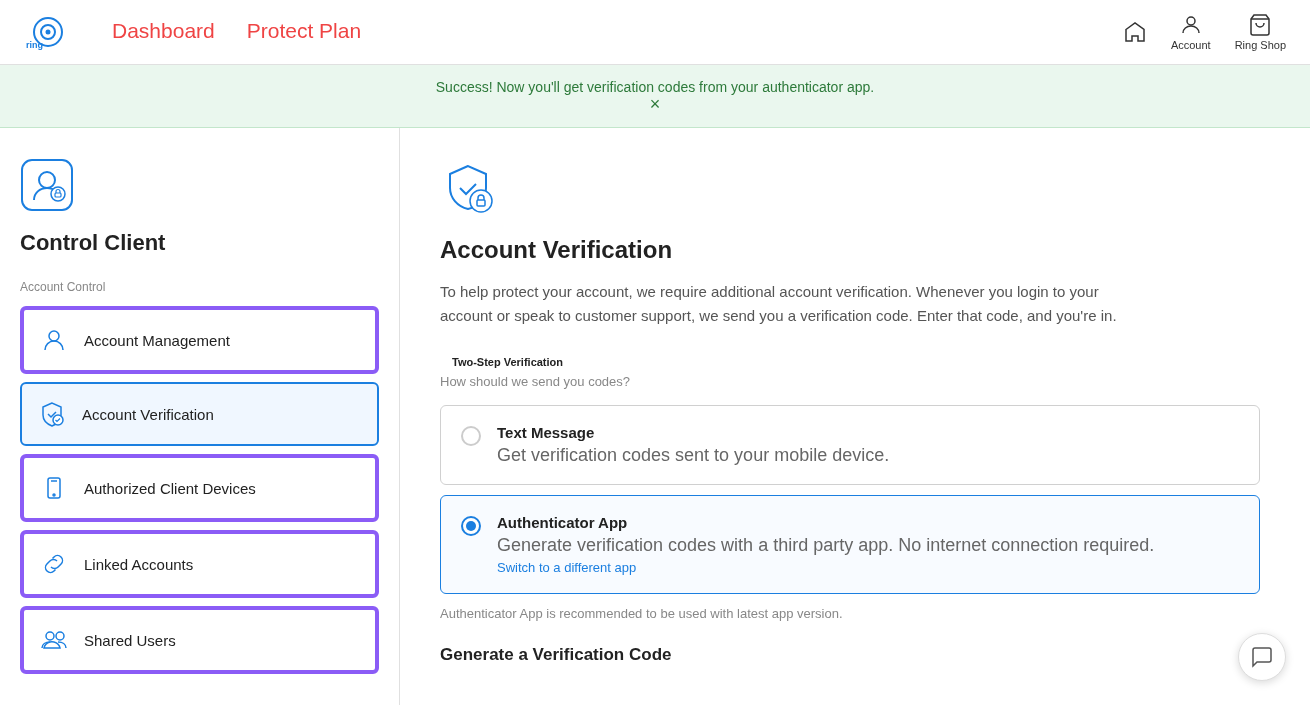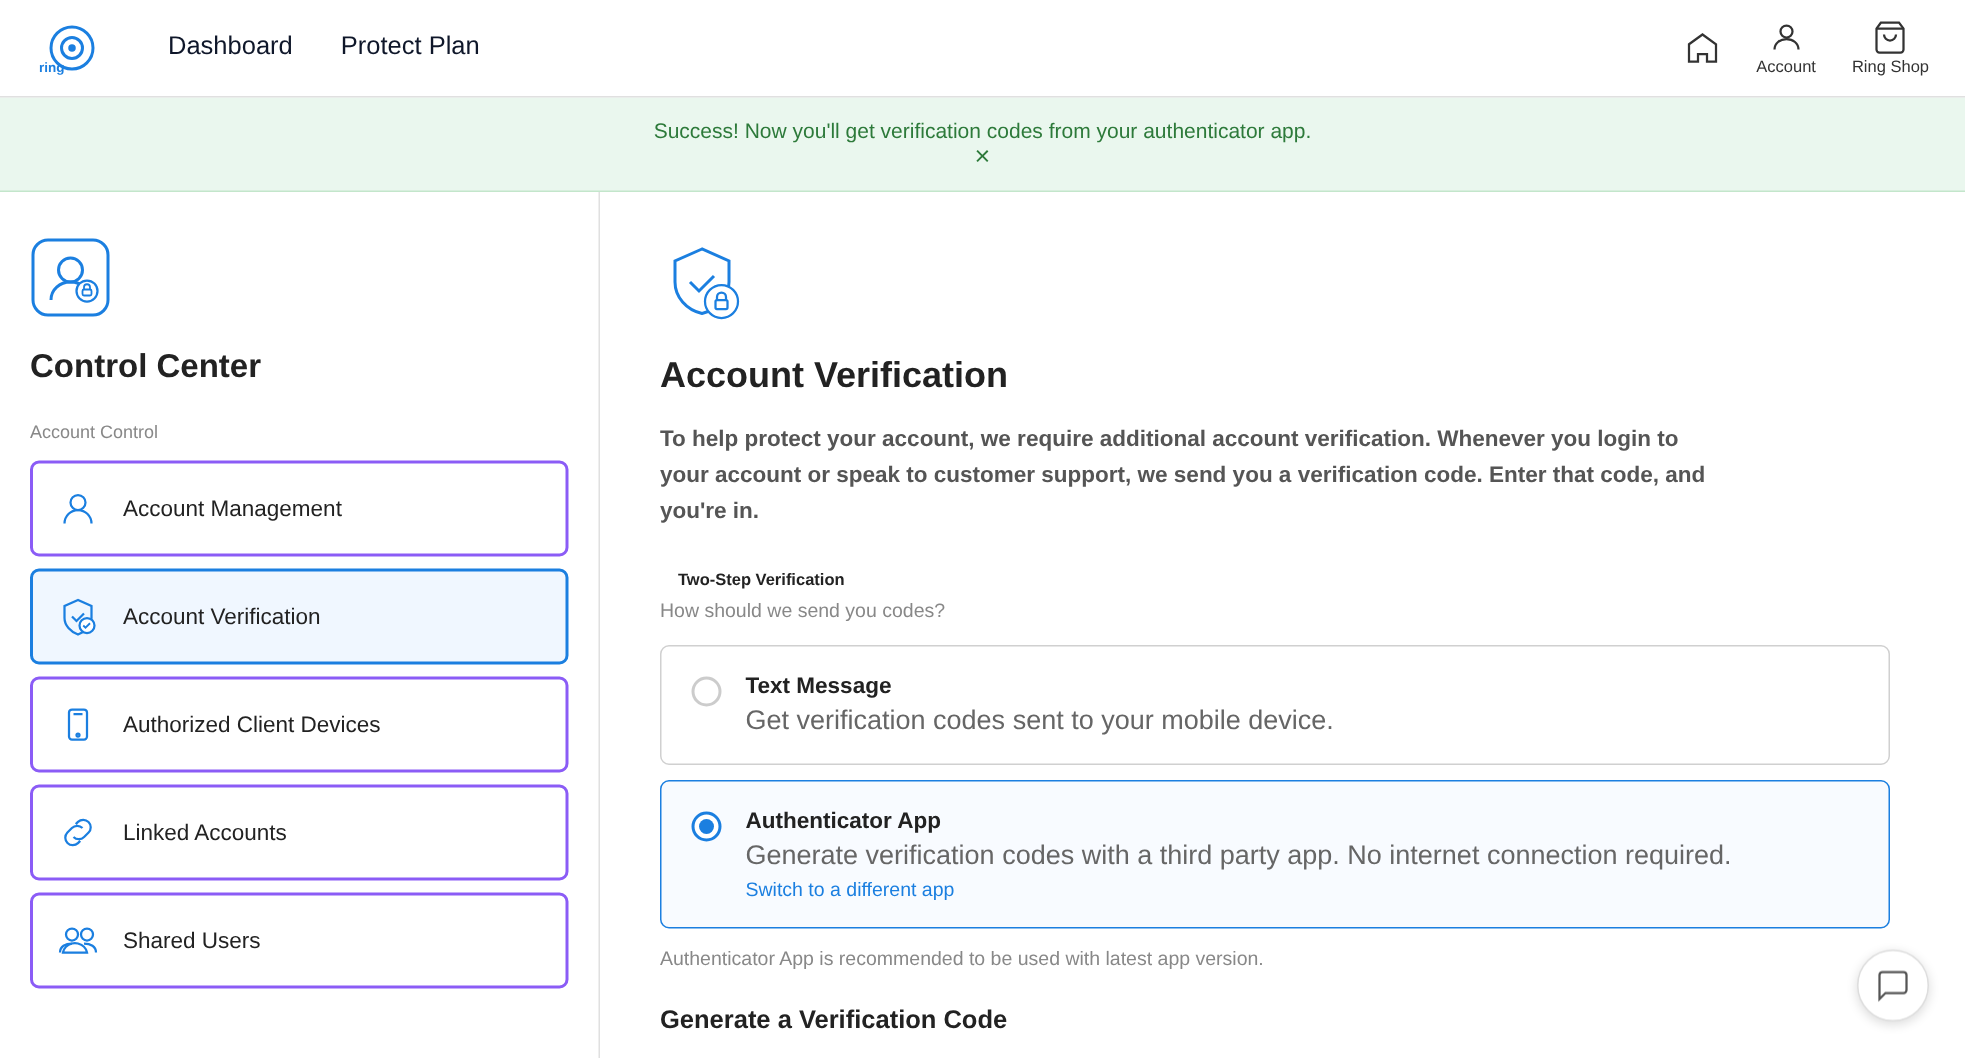--- a/index.html
+++ b/index.html
@@ -14,22 +14,22 @@
       border-bottom: 1px solid #e0e0e0;
       position: relative;
     }
     .logo {
       display: flex;
       margin-right: 40px;
     }
     .logo-svg { width: 48px; height: 36px; }
     .nav-links { display: flex; gap: 32px; flex: 1; }
     .nav-link {
-      font-size: 17px;
-      color: #0f172a;
+      font-size: 21px;
+      color: #ef4444;
       cursor: pointer;
       text-decoration: none;
       padding: 4px 0;
       border-bottom: 2px solid transparent;
     }
     .header-actions {
       display: flex;
       align-items: center;
       gap: 24px;
     }
@@ -93,21 +93,21 @@
       color: #888;
       margin-bottom: 12px;
       text-transform: none;
     }
     .sidebar-menu { display: flex; flex-direction: column; gap: 8px; }
     .menu-item {
       display: flex;
       align-items: center;
       gap: 16px;
       padding: 16px 16px;
-      border: 2px solid #8b5cf6;
+      border: 4px solid #8b5cf6;
       border-radius: 6px;
       cursor: pointer;
       background: #fff;
       transition: background 0.15s;
     }
     .menu-item.active {
       border: 2px solid #1b7fe0;
       background: #f0f7ff;
     }
     .menu-item-icon { width: 28px; height: 28px; color: #1b7fe0; flex-shrink: 0; }
@@ -125,21 +125,20 @@
       font-weight: 600;
       margin-bottom: 16px;
       color: #222;
     }
     .content-description {
       font-size: 15px;
       color: #555;
       line-height: 1.6;
       margin-bottom: 28px;
       max-width: 700px;
-      font-weight: bold;
     }
     .section-title {
       font-size: 11px;
       font-weight: 600;
       color: #222;
       margin-bottom: 6px;
       margin-left: 12px;
     }
     .section-subtitle {
       font-size: 13px;
@@ -266,21 +265,21 @@
     <div class="sidebar-header-icon">
       <svg width="54" height="54" viewBox="0 0 54 54" fill="none" xmlns="http://www.w3.org/2000/svg">
         <rect x="2" y="2" width="50" height="50" rx="10" stroke="#1b7fe0" stroke-width="2" fill="none"></rect>
         <circle cx="27" cy="22" r="8" stroke="#1b7fe0" stroke-width="2" fill="none"></circle>
         <path d="M14 42c0-7 5.8-12 13-12s13 5 13 12" stroke="#1b7fe0" stroke-width="2" fill="none"></path>
         <circle cx="38" cy="36" r="7" fill="#fff" stroke="#1b7fe0" stroke-width="1.5"></circle>
         <rect x="35" y="35" width="6" height="4" rx="1" stroke="#1b7fe0" stroke-width="1.2" fill="none"></rect>
         <path d="M36 35v-1.5a2 2 0 014 0V35" stroke="#1b7fe0" stroke-width="1.2"></path>
       </svg>
     </div>
-    <h2 class="sidebar-title">Control Center</h2>
+    <h2 class="sidebar-title">Control Client</h2>
     <p class="section-label">Account Control</p>
     <div class="sidebar-menu">
 
       <div class="menu-item">
         <svg class="menu-item-icon" viewBox="0 0 28 28" fill="none" stroke="currentColor" stroke-width="1.5">
           <circle cx="14" cy="10" r="5"></circle>
           <path d="M5 24c0-5 4-9 9-9s9 4 9 9"></path>
         </svg>
         <span class="menu-item-label">Account Management</span>
       </div>

